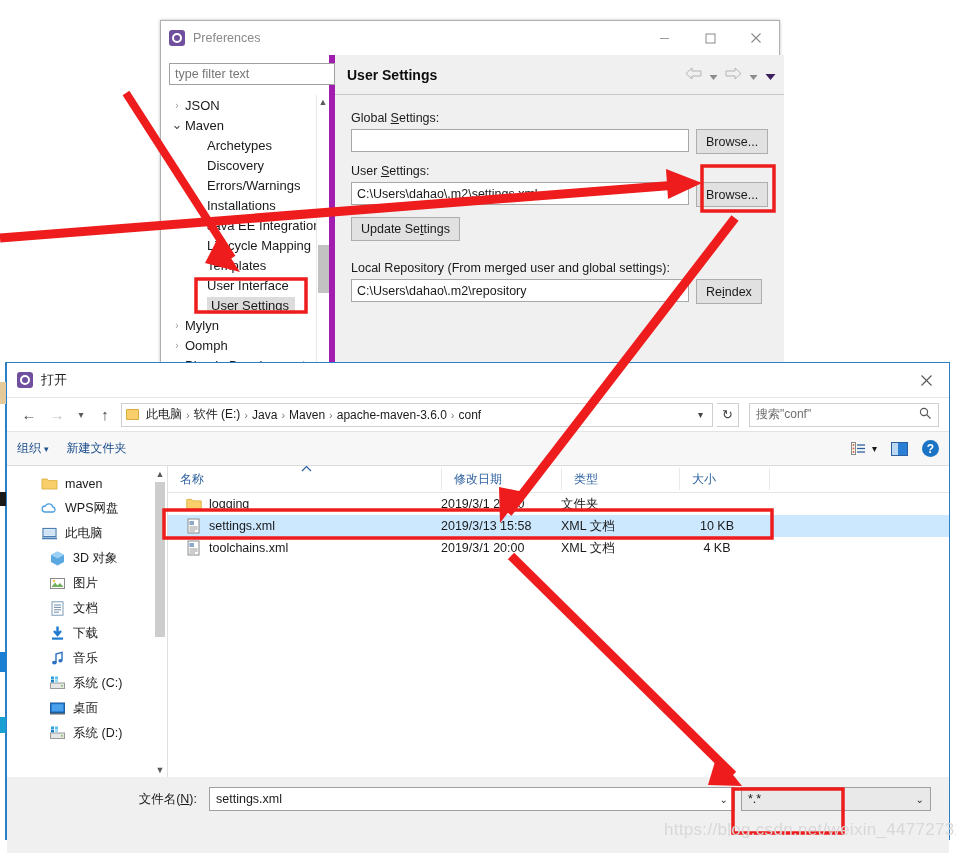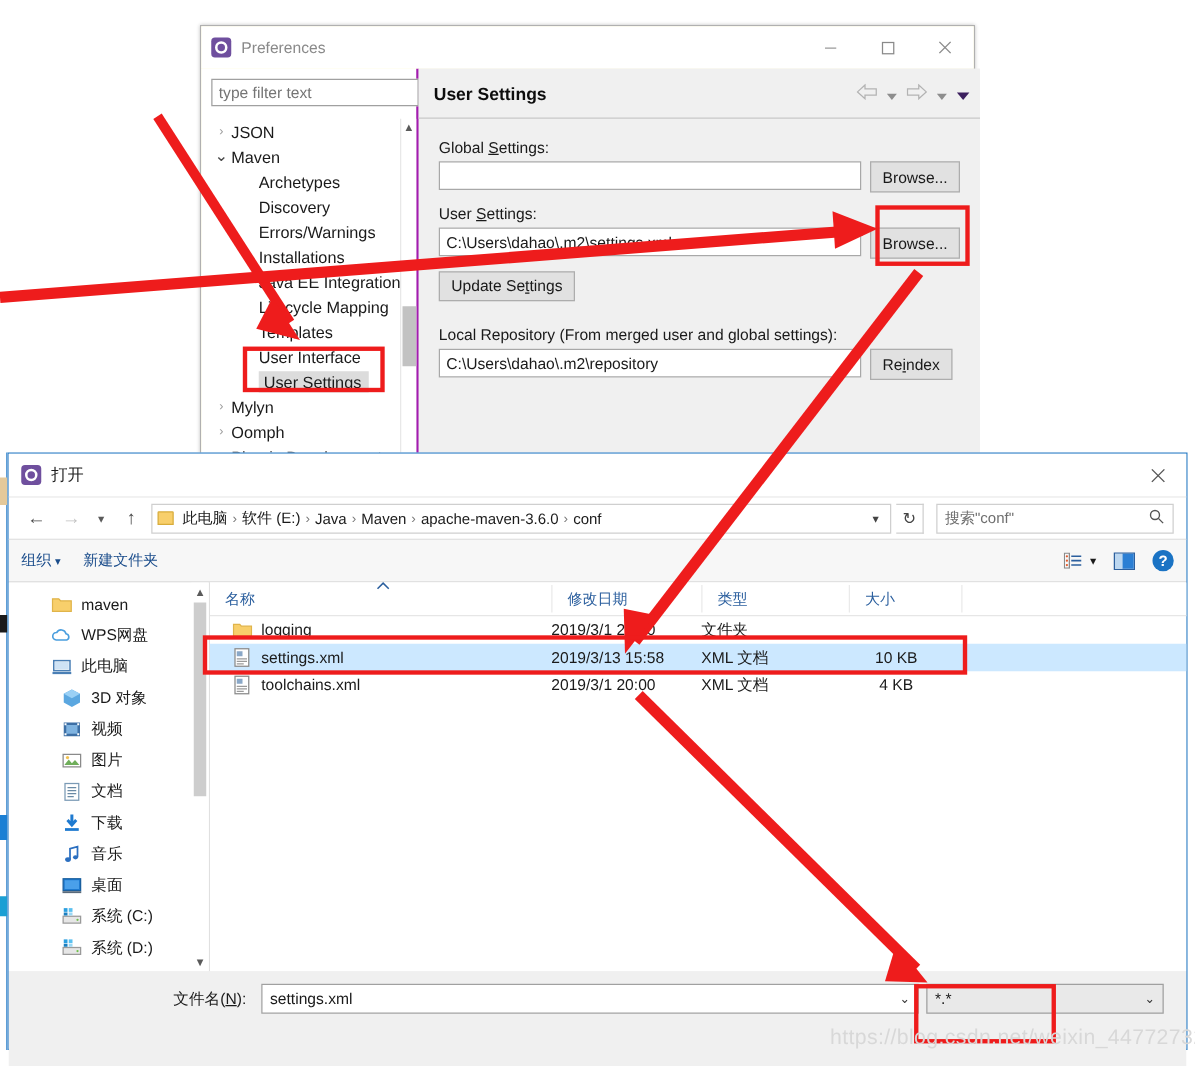--- a/index.html
+++ b/index.html
@@ -40,21 +40,21 @@
   #prefs-title{ margin-left:8px; font-size:12.5px; color:#8a8a8a; }
   .win-btns{ position:absolute; right:0; top:0; height:34px; display:flex; }
   .win-btn{
     width:46px;height:34px; display:flex; align-items:center; justify-content:center;
     color:#9a9a9a;
   }
   .win-btn svg{ display:block; }
 
   #prefs-body{ display:flex; height:309px; }
   #prefs-left{
-    width:174px; background:#ffffff; border-right:2px solid #a21caf;
+    width:174px; background:#ffffff; border-right:6px solid #a21caf;
     padding:8px 8px 0 8px; position:relative;
   }
   #filter-input{
     width:166px; height:22px; border:1px solid #a0a0a0; background:#fff;
     font-family:"Liberation Sans",sans-serif; font-size:12.5px;
     padding:0 5px; color:#3b3b3b; outline:none;
   }
   #tree{ margin-top:10px; position:relative; }
   .tree-row{ height:20px; display:flex; align-items:center; font-size:13px; color:#1a1a1a; white-space:nowrap; }
   .tree-arrow{
@@ -533,31 +533,20 @@
           </div>
           <div class="nav-item indent">
             <span class="nav-ico"><svg width="17" height="17" viewBox="0 0 17 17">
                 <path d="M8.5 1.5 L15 5 V12 L8.5 15.5 L2 12 V5 Z" fill="#5ba7e0"></path>
                 <path d="M8.5 1.5 L15 5 L8.5 8.5 L2 5 Z" fill="#9ad0f5"></path>
               </svg></span>
             <span>3D 对象</span>
           </div>
           <div class="nav-item indent">
             <span class="nav-ico"><svg width="17" height="17" viewBox="0 0 17 17">
-                <rect x="2" y="3" width="13" height="11" fill="#3d6fa5"></rect>
-                <rect x="4" y="5" width="9" height="7" fill="#7fb3e0"></rect>
-                <rect x="2.6" y="3.6" width="1.6" height="1.6" fill="#fff"></rect>
-                <rect x="2.6" y="11.6" width="1.6" height="1.6" fill="#fff"></rect>
-                <rect x="12.8" y="3.6" width="1.6" height="1.6" fill="#fff"></rect>
-                <rect x="12.8" y="11.6" width="1.6" height="1.6" fill="#fff"></rect>
-              </svg></span>
-            <span>视频</span>
-          </div>
-          <div class="nav-item indent">
-            <span class="nav-ico"><svg width="17" height="17" viewBox="0 0 17 17">
                 <rect x="1.5" y="3.5" width="14" height="10" fill="#fff" stroke="#8a8a8a"></rect>
                 <path d="M2.5 12 L6 7.5 L8.5 10.5 L11 8 L14.5 12 Z" fill="#6fae5a"></path>
                 <circle cx="5" cy="6" r="1.3" fill="#f2c14e"></circle>
               </svg></span>
             <span>图片</span>
           </div>
           <div class="nav-item indent">
             <span class="nav-ico"><svg width="17" height="17" viewBox="0 0 17 17">
                 <rect x="3" y="1.8" width="11" height="13.4" fill="#fff" stroke="#7a9ab5"></rect>
                 <line x1="5" y1="5" x2="12" y2="5" stroke="#6a8aa5"></line>
@@ -574,39 +563,39 @@
               </svg></span>
             <span>下载</span>
           </div>
           <div class="nav-item indent">
             <span class="nav-ico"><svg width="17" height="17" viewBox="0 0 17 17">
                 <path d="M7 12.5 V4 L13 2.4 V10.6" fill="none" stroke="#2b6fc0" stroke-width="1.4"></path>
                 <ellipse cx="5.4" cy="12.6" rx="2.3" ry="1.9" fill="#2b6fc0"></ellipse>
                 <ellipse cx="11.4" cy="10.8" rx="2" ry="1.7" fill="#2b6fc0"></ellipse>
               </svg></span>
             <span>音乐</span>
-          </div>
-          <div class="nav-item indent">
-            <span class="nav-ico"><svg width="17" height="17" viewBox="0 0 17 17">
-                <rect x="1.5" y="3" width="14" height="9.5" fill="#1e7ad0" stroke="#1a5f9e"></rect>
-                <rect x="2.8" y="4.2" width="11.4" height="7" fill="#4aa0ea"></rect>
-                <rect x="1" y="13" width="15" height="1.5" fill="#5a6a7a"></rect>
-              </svg></span>
-            <span>桌面</span>
           </div>
           <div class="nav-item indent">
             <span class="nav-ico"><svg width="17" height="17" viewBox="0 0 17 17">
                 <rect x="1.5" y="8" width="14" height="5.5" fill="#e6e6e6" stroke="#9a9a9a"></rect>
                 <circle cx="13" cy="10.8" r="0.9" fill="#6fbf4a"></circle>
                 <rect x="2" y="1.5" width="3" height="3" fill="#2b9fe0"></rect>
                 <rect x="6" y="1.5" width="3" height="3" fill="#5ac0f0"></rect>
                 <rect x="2" y="5" width="3" height="2.4" fill="#1a7fc0"></rect>
                 <rect x="6" y="5" width="3" height="2.4" fill="#9ad8f5"></rect>
               </svg></span>
             <span>系统 (C:)</span>
+          </div>
+          <div class="nav-item indent">
+            <span class="nav-ico"><svg width="17" height="17" viewBox="0 0 17 17">
+                <rect x="1.5" y="3" width="14" height="9.5" fill="#1e7ad0" stroke="#1a5f9e"></rect>
+                <rect x="2.8" y="4.2" width="11.4" height="7" fill="#4aa0ea"></rect>
+                <rect x="1" y="13" width="15" height="1.5" fill="#5a6a7a"></rect>
+              </svg></span>
+            <span>桌面</span>
           </div>
           <div class="nav-item indent">
             <span class="nav-ico"><svg width="17" height="17" viewBox="0 0 17 17">
                 <rect x="1.5" y="8" width="14" height="5.5" fill="#e6e6e6" stroke="#9a9a9a"></rect>
                 <circle cx="13" cy="10.8" r="0.9" fill="#6fbf4a"></circle>
                 <rect x="2" y="1.5" width="3" height="3" fill="#2b9fe0"></rect>
                 <rect x="6" y="1.5" width="3" height="3" fill="#5ac0f0"></rect>
                 <rect x="2" y="5" width="3" height="2.4" fill="#1a7fc0"></rect>
                 <rect x="6" y="5" width="3" height="2.4" fill="#9ad8f5"></rect>
               </svg></span>

